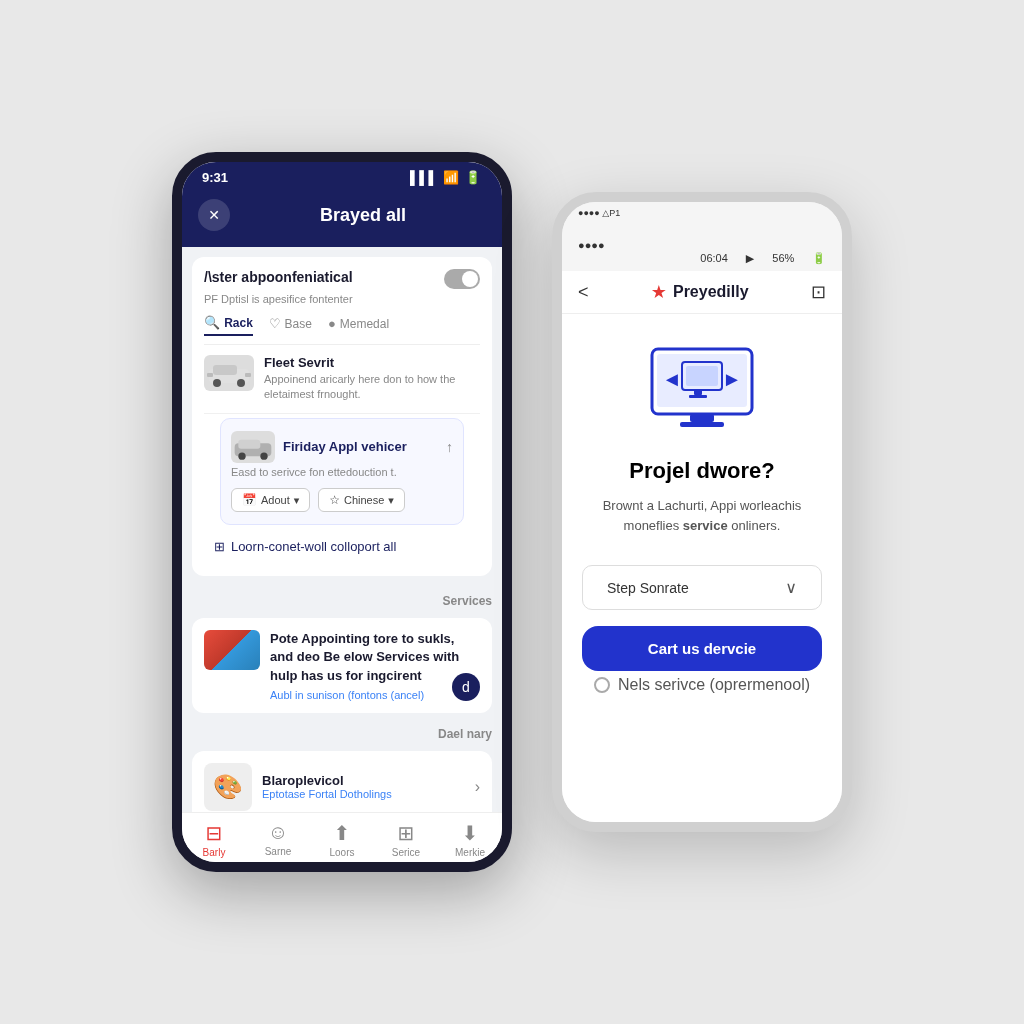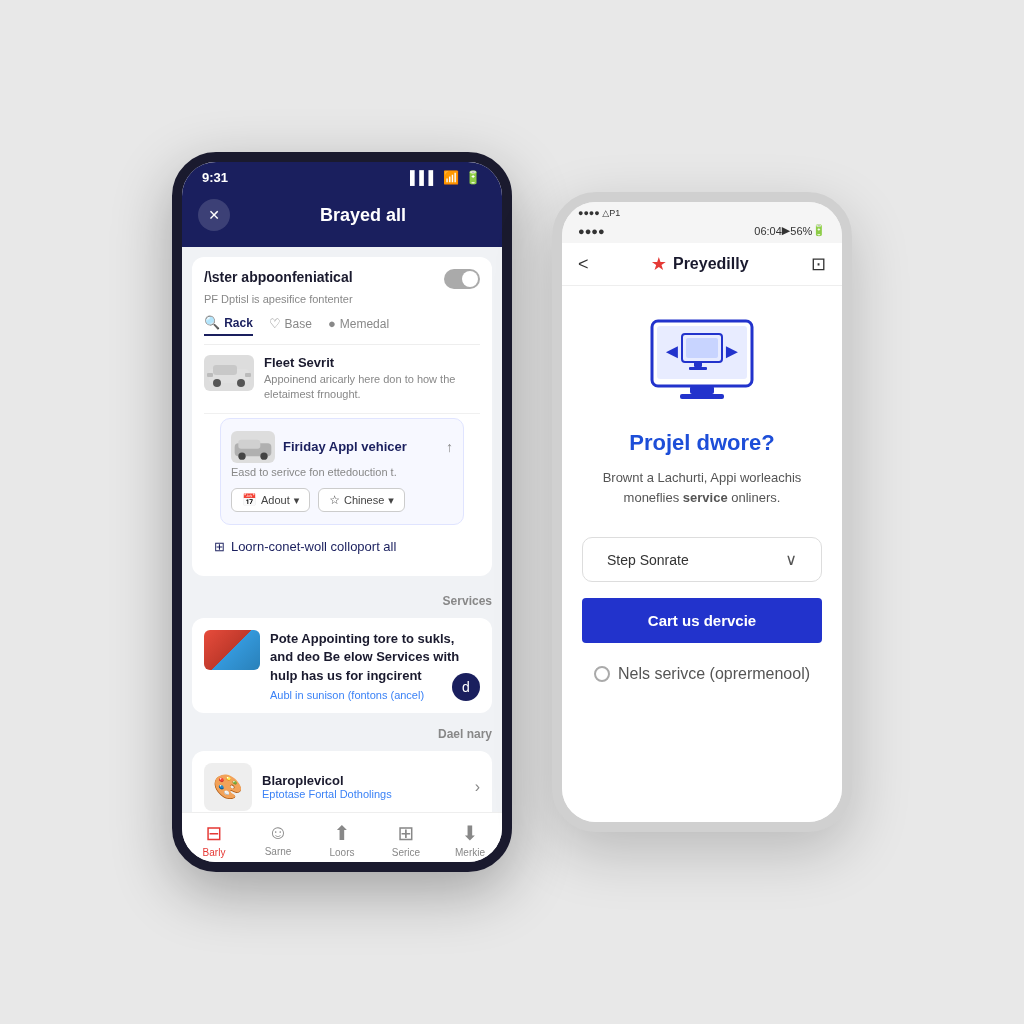--- a/index.html
+++ b/index.html
@@ -431,21 +431,21 @@
 
     .monitor-illustration {
       width: 120px;
       height: 90px;
       margin-bottom: 24px;
     }
 
     .phone2-main-title {
       font-size: 22px;
       font-weight: 800;
-      color: #1d4ed8;
+      color: #000000;
       text-align: center;
       margin-bottom: 12px;
     }
 
     .phone2-desc {
       font-size: 13px;
       color: #555;
       text-align: center;
       line-height: 1.5;
       margin-bottom: 30px;
@@ -468,26 +468,26 @@
       margin-bottom: 16px;
     }
 
     .dropdown-chevron { font-size: 16px; color: #555; }
 
     .main-cta-btn {
       width: 100%;
       background: #2233cc;
       color: #fff;
       border: none;
-      border-radius: 4px;
+      border-radius: 16px;
       padding: 14px;
       font-size: 15px;
       font-weight: 700;
       cursor: pointer;
-      margin-bottom: 22px;
+      margin-bottom: 5px;
     }
 
     .secondary-option {
       display: flex;
       align-items: center;
       gap: 8px;
       font-size: 16px;
       color: #555;
       cursor: pointer;
     }
@@ -659,21 +659,21 @@
   <div class="phone2">
 
     <div class="phone2-notch-bar">
       <div class="phone2-dots">
         <span class="dot carrier">●●●● △P1</span>
       </div>
     </div>
 
     <div class="phone2-status-bar">
       <span>●●●●</span>
-      <div style="display:flex;gap:0;align-items:center;">
+      <div style="display:flex;gap:18px;margin-top:28px;">
         <span>06:04</span>
         <span>▶</span>
         <span>56%</span>
         <span>🔋</span>
       </div>
     </div>
 
     <div class="phone2-header">
       <span class="phone2-back">&lt;</span>
       <div class="phone2-title-area">

